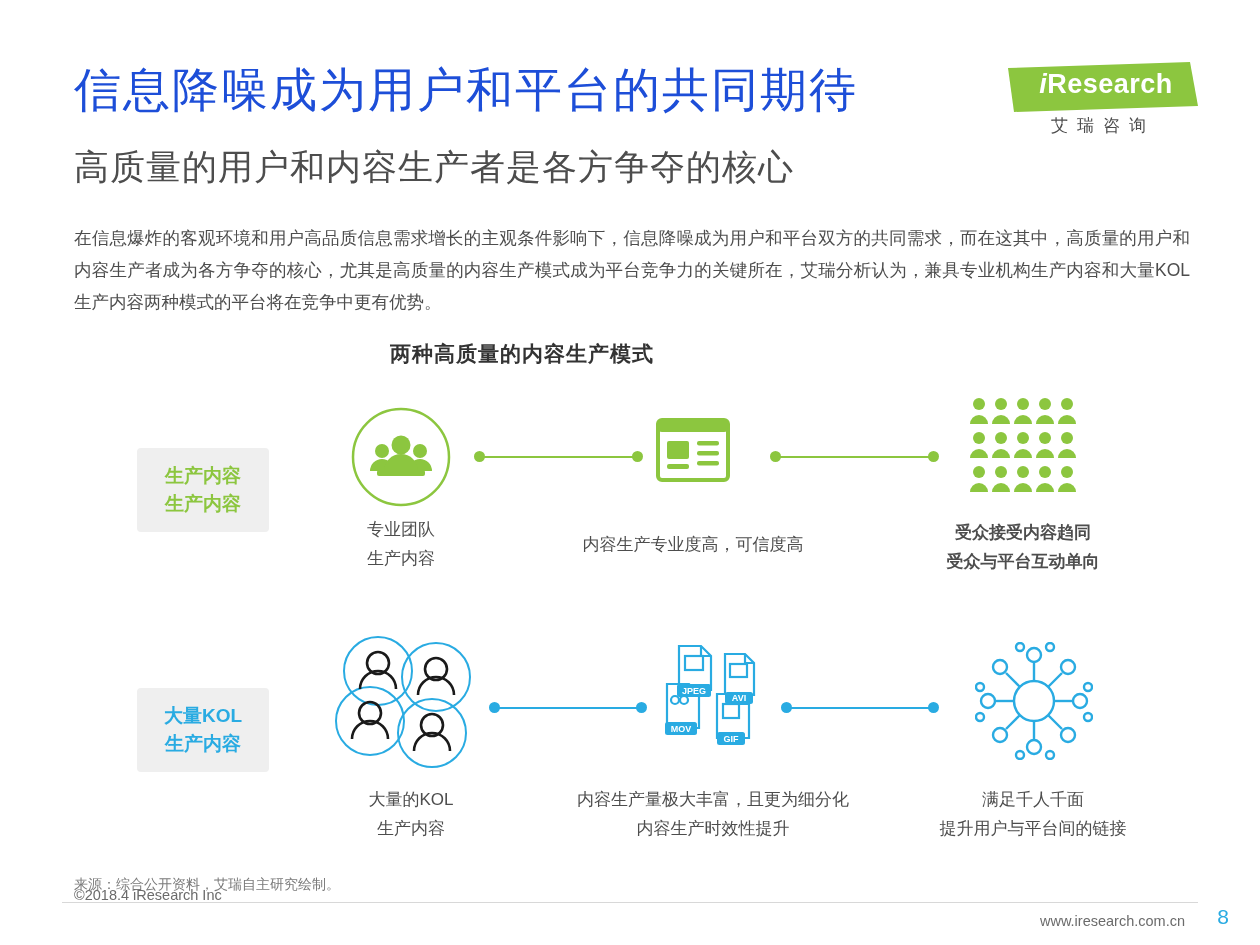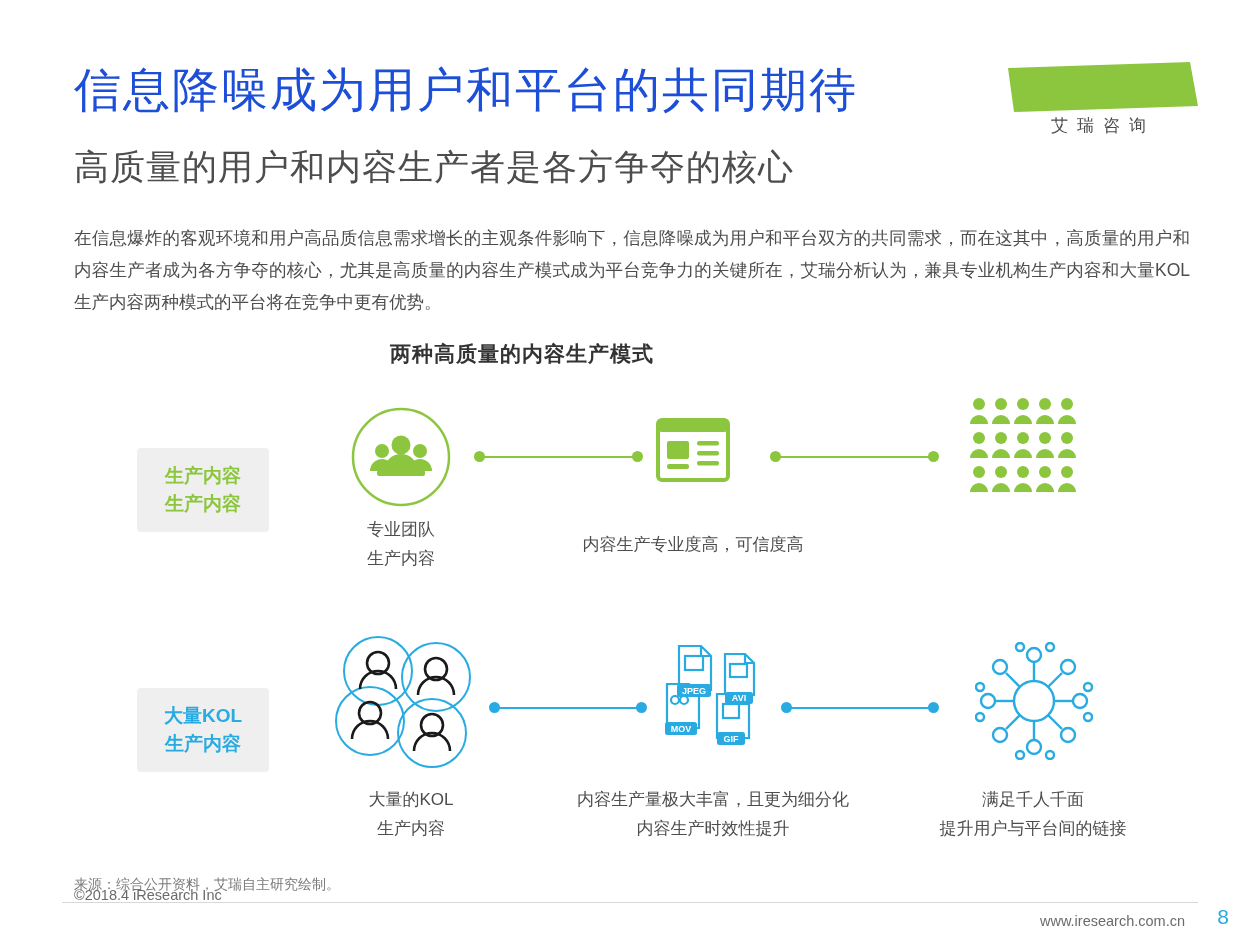--- a/index.html
+++ b/index.html
@@ -206,20 +206,21 @@
 </head>
 <body>
 
 <div class="page">
 
   <div class="title-main">信息降噪成为用户和平台的共同期待</div>
   <div class="title-sub">高质量的用户和内容生产者是各方争夺的核心</div>
 
   <div class="logo-wrap">
     <div class="logo-band"></div>
+    <div class="logo-text"><span class="i">i</span><span>Research</span></div>
     <div class="logo-cn">艾瑞咨询</div>
   </div>
 
   <div class="para">在信息爆炸的客观环境和用户高品质信息需求增长的主观条件影响下，信息降噪成为用户和平台双方的共同需求，而在这其中，高质量的用户和内容生产者成为各方争夺的核心，尤其是高质量的内容生产模式成为平台竞争力的关键所在，艾瑞分析认为，兼具专业机构生产内容和大量KOL生产内容两种模式的平台将在竞争中更有优势。</div>
 
   <div class="chart-title">两种高质量的内容生产模式</div>
 
   <div class="row row-1">
 
     <div class="row-label green">
@@ -304,20 +305,24 @@
             <circle cx="56" cy="9" r="6"></circle>
               <path d="M47 29 a9 9 0 0 1 18 0 z"></path>
             <circle cx="78" cy="9" r="6"></circle>
               <path d="M69 29 a9 9 0 0 1 18 0 z"></path>
             <circle cx="100" cy="9" r="6"></circle>
               <path d="M91 29 a9 9 0 0 1 18 0 z"></path>
           </g>
         </g>
       </svg>
     </div>
+    <div class="caption bold" style="left:893px; top:133px; width:260px;">
+      <div>受众接受内容趋同</div>
+      <div>受众与平台互动单向</div>
+    </div>
   </div>
 
   <div class="row row-2">
 
     <div class="row-label blue">
       <div>大量KOL</div>
       <div>生产内容</div>
     </div>
 
     <div class="dot blue" style="left:489px; top:102px;"></div>

